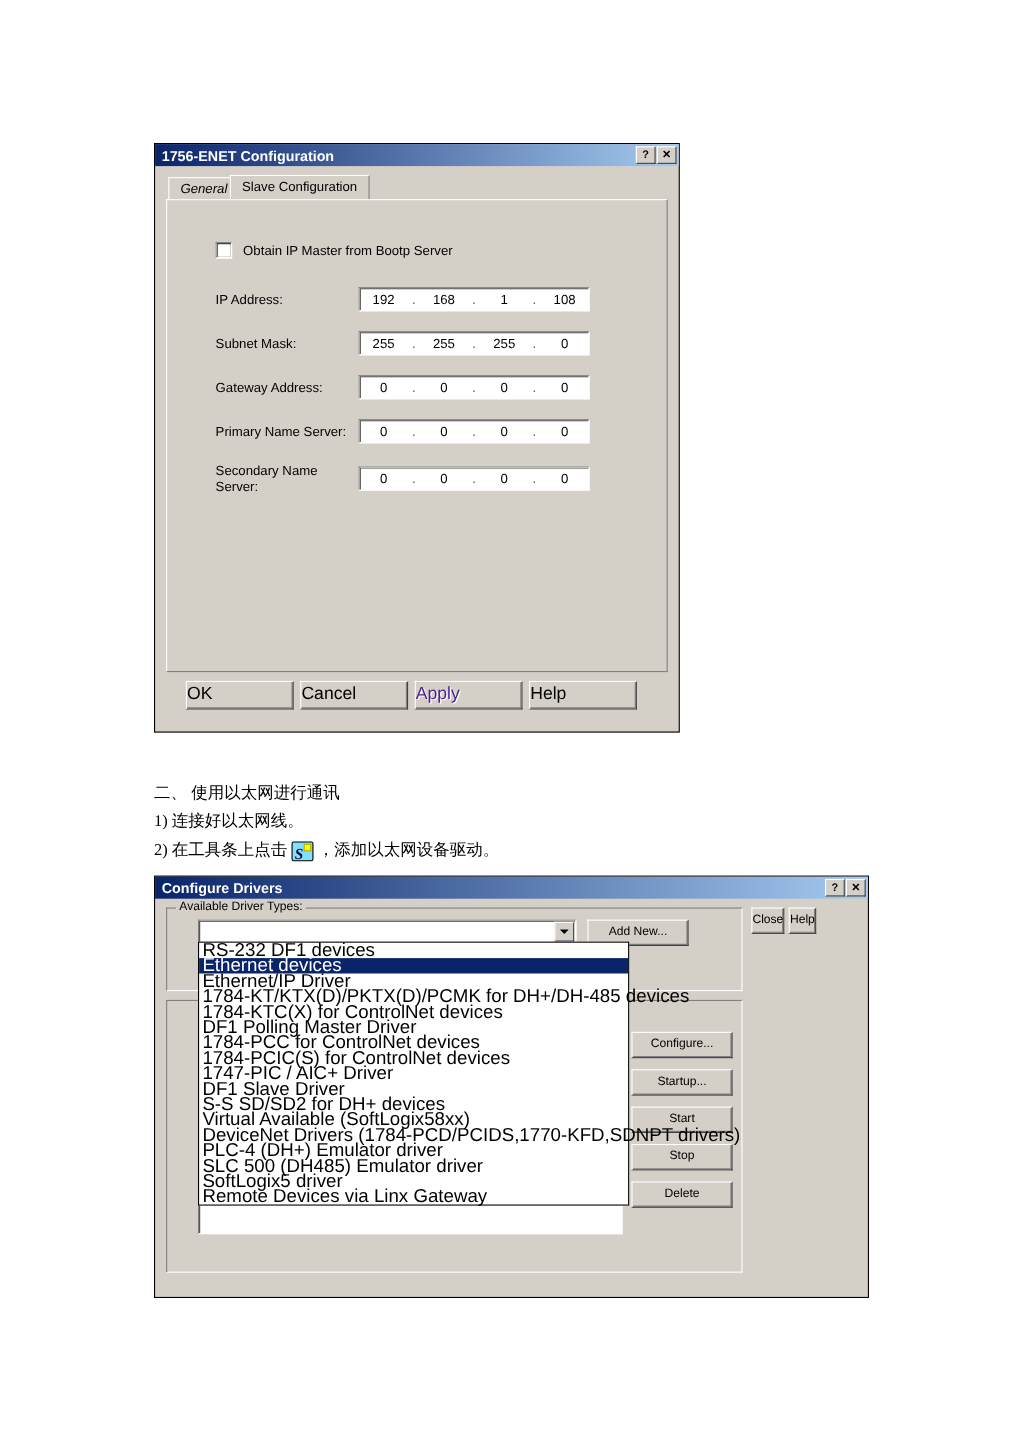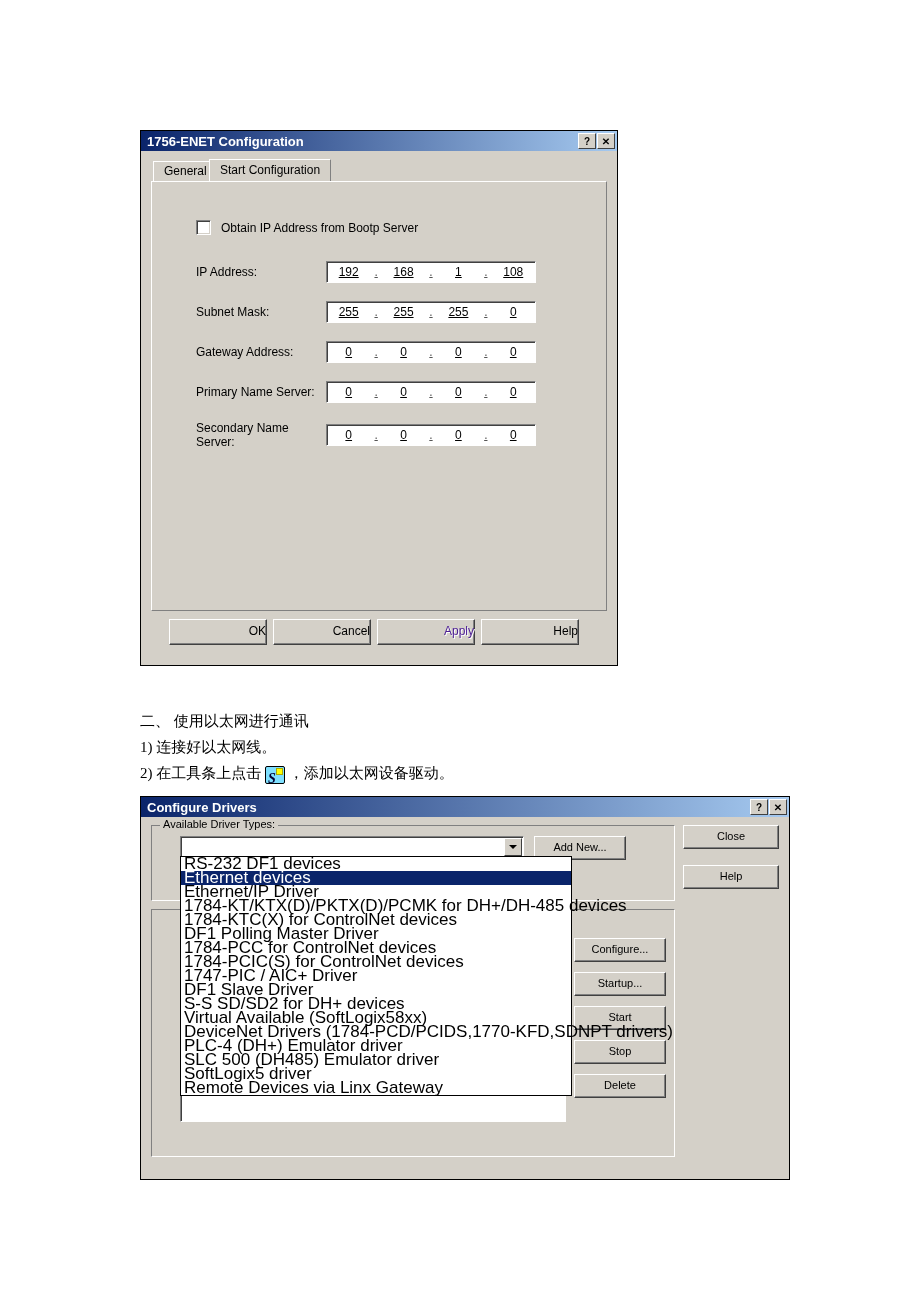--- a/index.html
+++ b/index.html
@@ -50,21 +50,21 @@
   .tab {
     position: absolute; top:0;
     padding: 3px 10px 4px 10px;
     background: #d4d0c8;
     border: 1px solid #fff;
     border-right-color:#808080;
     border-bottom: none;
     font-size: 12px;
   }
   .tab.inactive { top:2px; padding-top:2px; padding-bottom:3px;}
-  .tab1 { left: 2px; z-index:1;}
+  .tab1 { left: 2px; z-index:1;font-style:italic;}
   .tab2 { left: 58px; z-index:3; }
   .tabpanel {
     border: 1px solid #fff;
     border-right-color:#808080;
     border-bottom-color:#808080;
     background:#d4d0c8;
     padding: 38px 20px 30px 44px;
     min-height: 360px;
     position:relative;
   }
@@ -80,37 +80,37 @@
   .formrow .lbl { width: 130px; font-size:12px; line-height:14px;}
   .ipbox {
     display:flex; align-items:center;
     background:#fff;
     border:1px solid #808080;
     border-right-color:#fff;border-bottom-color:#fff;
     box-shadow: inset 1px 1px 0 #404040;
     width: 208px; height:20px;
     font-size:12px; justify-content:space-around;
   }
-  .ipbox span { width:40px; text-align:center;text-decoration:underline;}
+  .ipbox span { width:40px; text-align:center;}
   .ipbox .dot { width:8px; text-align:center; color:#555;}
   .txtbox {
     background:#fff;
     border:1px solid #808080;
     border-right-color:#fff;border-bottom-color:#fff;
     box-shadow: inset 1px 1px 0 #404040;
     width: 208px; height:20px;
   }
   .btnrow { display:flex; gap: 6px; padding: 8px 6px 10px 18px;}
   .winbtn {
     width: 96px; height:24px;
     background:#d4d0c8;
     border:1px solid #fff;
     border-right-color:#404040;border-bottom-color:#404040;
     box-shadow: inset -1px -1px 0 #808080;
-    font-size:12px; text-align:right; line-height:22px;
+    font-size:16px; text-align:left; line-height:22px;
   }
   .winbtn.disabled { color:#4c1d95; text-shadow: 1px 1px 0 #fff;}
   
   .doctext { margin: 42px 0 10px 0; font-family: SimSun, serif; font-size:15px; line-height:26px;}
   .iconS {
     display:inline-block; width:18px;height:16px;
     vertical-align:middle;
     background:#7fe0ff;
     border:1px solid #000;
     border-radius:2px;
@@ -129,21 +129,21 @@
   
   .dlg2 {
     width: 648px;
     border:1px solid #000;
     background:#d4d0c8;
     font-size:11px;
   }
   .dlg2 .titlebar { background: linear-gradient(to right,#0a246a,#a6caf0);}
   .dlg2-body { padding: 8px 10px 14px 10px; display:flex; gap:8px;}
   .leftcol { flex:1; }
-  .rightcol { width: 96px; display:flex; flex-direction:column; gap:16px; align-items:stretch;}
+  .rightcol { width: 96px; display:flex; flex-direction:row; gap:4px; align-items:stretch;}
   .groupbox {
     border:1px solid #808080;
     border-right-color:#fff;border-bottom-color:#fff;
     padding: 10px 10px 10px 28px;
     position:relative;
     margin-bottom: 8px;
   }
   .grouplabel {
     position:absolute; top:-8px; left:8px;
     background:#d4d0c8; padding:0 3px; font-size:11px;
@@ -225,26 +225,26 @@
     <div class="titlebar">
       <span>1756-ENET Configuration</span>
       <div class="titlebtns">
         <div class="titlebtn">?</div>
         <div class="titlebtn">✕</div>
       </div>
     </div>
     <div class="dlg1-body">
       <div class="tabstrip">
         <div class="tab inactive tab1">General</div>
-        <div class="tab tab2">Start Configuration</div>
+        <div class="tab tab2">Slave Configuration</div>
       </div>
       <div class="tabpanel">
         <div class="chkrow">
           <div class="chkbox"></div>
-          <span>Obtain IP Address from Bootp Server</span>
+          <span>Obtain IP Master from Bootp Server</span>
         </div>
 
         <div class="formrow">
           <div class="lbl">IP Address:</div>
           <div class="ipbox">
             <span>192</span>
               <span class="dot">.</span>
             <span>168</span>
               <span class="dot">.</span>
             <span>1</span>

